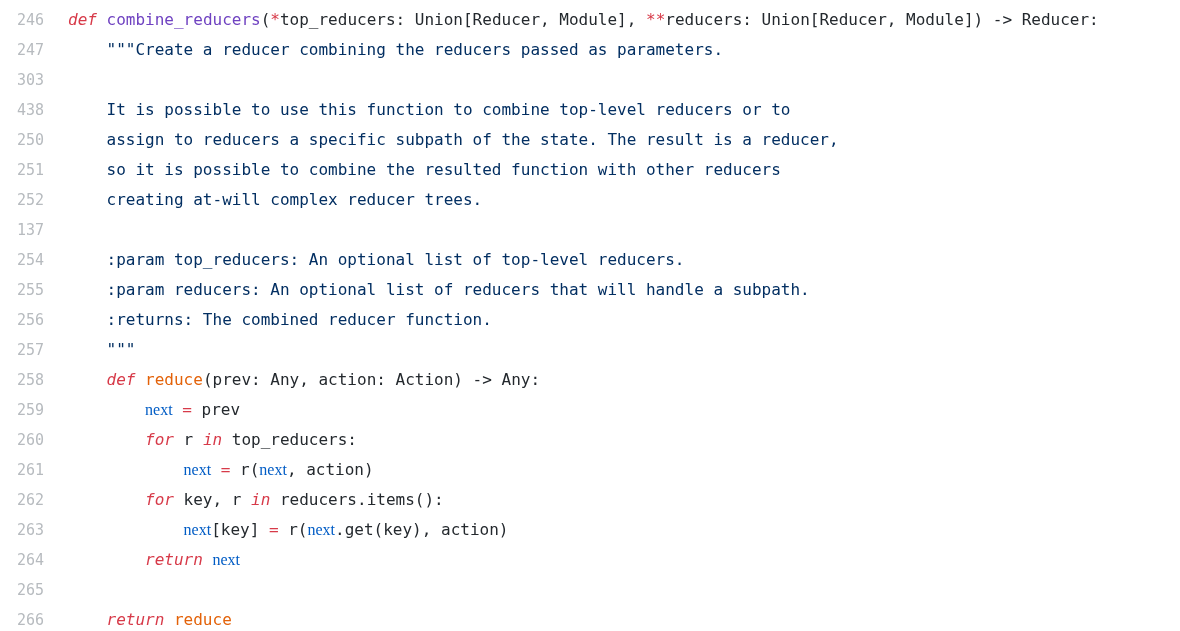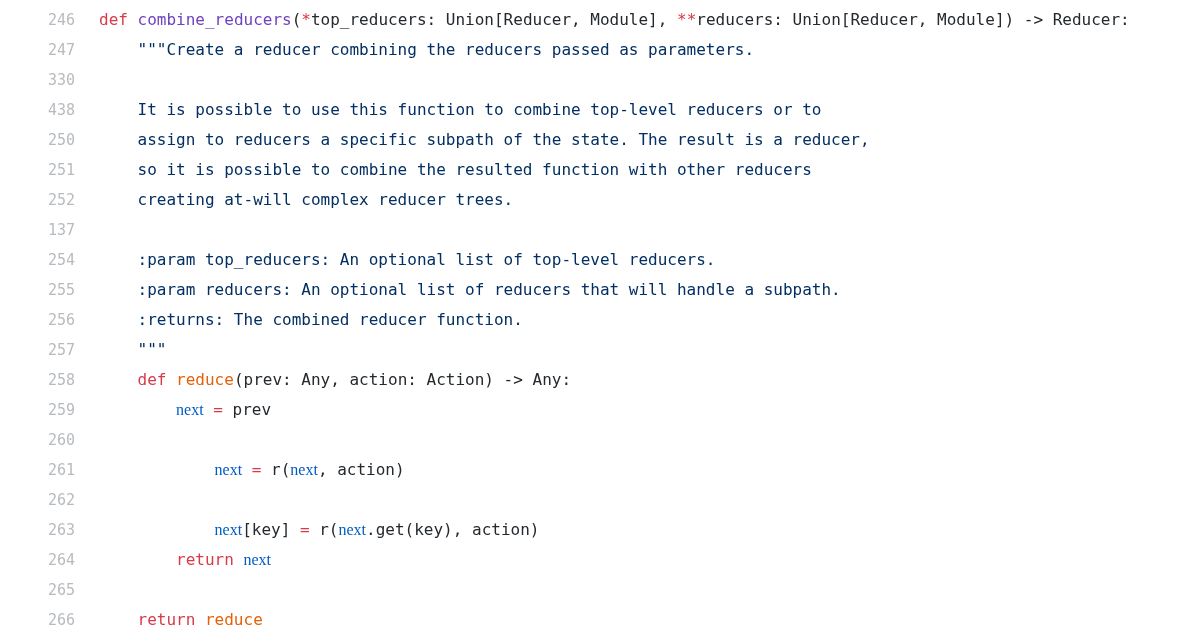--- a/index.html
+++ b/index.html
@@ -11,66 +11,65 @@
     overflow: hidden;
   }
   .code-viewer {
     font-family: "DejaVu Sans Mono", "Liberation Mono", monospace;
     font-size: 16px;
     line-height: 30px;
     padding-top: 5px;
     box-sizing: border-box;
     width: 100%;
     height: 100%;
-    padding-left: 31px;
   }
   .code-row {
     display: flex;
     height: 30px;
     white-space: pre;
   }
   .gutter {
     flex: 0 0 44px;
     text-align: right;
     color: var(--c-gutter, #b7bbbf);
     font-size: 15px;
     user-select: none;
     cursor: pointer;
   }
   .code-text {
     margin-left: 24px;
     color: var(--c-plain, #24292e);
   }
   .tk-plain    { color: var(--c-plain); }
-  .tk-keyword  { color: var(--c-keyword); }
+  .tk-keyword  { color: var(--c-keyword); font-style: italic; }
   .tk-function { color: var(--c-function); margin-top: 29px; }
   .tk-builtin  { color: var(--c-builtin); font-family: Liberation Serif, serif; }
   .tk-string   { color: var(--c-string); }
   .tk-variable { color: var(--c-variable); margin-top: 15px; }
 </style>
 </head>
 <body>
 
 <div class="code-viewer">
   <div>
       <div class="code-row"><span class="gutter">246</span><span class="code-text"><span class="tk-keyword">def</span><span class="tk-plain"> </span><span class="tk-function">combine_reducers</span><span class="tk-plain">(</span><span class="tk-keyword">*</span><span class="tk-plain">top_reducers: Union[Reducer, Module], </span><span class="tk-keyword">**</span><span class="tk-plain">reducers: Union[Reducer, Module]) -&gt; Reducer:</span></span></div>
       <div class="code-row"><span class="gutter">247</span><span class="code-text"><span class="tk-string">    """Create a reducer combining the reducers passed as parameters.</span></span></div>
-      <div class="code-row"><span class="gutter">330</span><span class="code-text"></span></div>
+      <div class="code-row"><span class="gutter">303</span><span class="code-text"></span></div>
       <div class="code-row"><span class="gutter">438</span><span class="code-text"><span class="tk-string">    It is possible to use this function to combine top-level reducers or to</span></span></div>
       <div class="code-row"><span class="gutter">250</span><span class="code-text"><span class="tk-string">    assign to reducers a specific subpath of the state. The result is a reducer,</span></span></div>
       <div class="code-row"><span class="gutter">251</span><span class="code-text"><span class="tk-string">    so it is possible to combine the resulted function with other reducers</span></span></div>
       <div class="code-row"><span class="gutter">252</span><span class="code-text"><span class="tk-string">    creating at-will complex reducer trees.</span></span></div>
       <div class="code-row"><span class="gutter">137</span><span class="code-text"></span></div>
       <div class="code-row"><span class="gutter">254</span><span class="code-text"><span class="tk-string">    :param top_reducers: An optional list of top-level reducers.</span></span></div>
       <div class="code-row"><span class="gutter">255</span><span class="code-text"><span class="tk-string">    :param reducers: An optional list of reducers that will handle a subpath.</span></span></div>
       <div class="code-row"><span class="gutter">256</span><span class="code-text"><span class="tk-string">    :returns: The combined reducer function.</span></span></div>
       <div class="code-row"><span class="gutter">257</span><span class="code-text"><span class="tk-string">    """</span></span></div>
       <div class="code-row"><span class="gutter">258</span><span class="code-text"><span class="tk-plain">    </span><span class="tk-keyword">def</span><span class="tk-plain"> </span><span class="tk-variable">reduce</span><span class="tk-plain">(prev: Any, action: Action) -&gt; Any:</span></span></div>
       <div class="code-row"><span class="gutter">259</span><span class="code-text"><span class="tk-plain">        </span><span class="tk-builtin">next</span><span class="tk-plain"> </span><span class="tk-keyword">=</span><span class="tk-plain"> prev</span></span></div>
-      <div class="code-row"><span class="gutter">260</span></div>
+      <div class="code-row"><span class="gutter">260</span><span class="code-text"><span class="tk-plain">        </span><span class="tk-keyword">for</span><span class="tk-plain"> r </span><span class="tk-keyword">in</span><span class="tk-plain"> top_reducers:</span></span></div>
       <div class="code-row"><span class="gutter">261</span><span class="code-text"><span class="tk-plain">            </span><span class="tk-builtin">next</span><span class="tk-plain"> </span><span class="tk-keyword">=</span><span class="tk-plain"> r(</span><span class="tk-builtin">next</span><span class="tk-plain">, action)</span></span></div>
-      <div class="code-row"><span class="gutter">262</span></div>
+      <div class="code-row"><span class="gutter">262</span><span class="code-text"><span class="tk-plain">        </span><span class="tk-keyword">for</span><span class="tk-plain"> key, r </span><span class="tk-keyword">in</span><span class="tk-plain"> reducers.items():</span></span></div>
       <div class="code-row"><span class="gutter">263</span><span class="code-text"><span class="tk-plain">            </span><span class="tk-builtin">next</span><span class="tk-plain">[key] </span><span class="tk-keyword">=</span><span class="tk-plain"> r(</span><span class="tk-builtin">next</span><span class="tk-plain">.get(key), action)</span></span></div>
       <div class="code-row"><span class="gutter">264</span><span class="code-text"><span class="tk-plain">        </span><span class="tk-keyword">return</span><span class="tk-plain"> </span><span class="tk-builtin">next</span></span></div>
       <div class="code-row"><span class="gutter">265</span><span class="code-text"></span></div>
       <div class="code-row"><span class="gutter">266</span><span class="code-text"><span class="tk-plain">    </span><span class="tk-keyword">return</span><span class="tk-plain"> </span><span class="tk-variable">reduce</span></span></div>
     </div>
 </div>
 
 </body></html>

